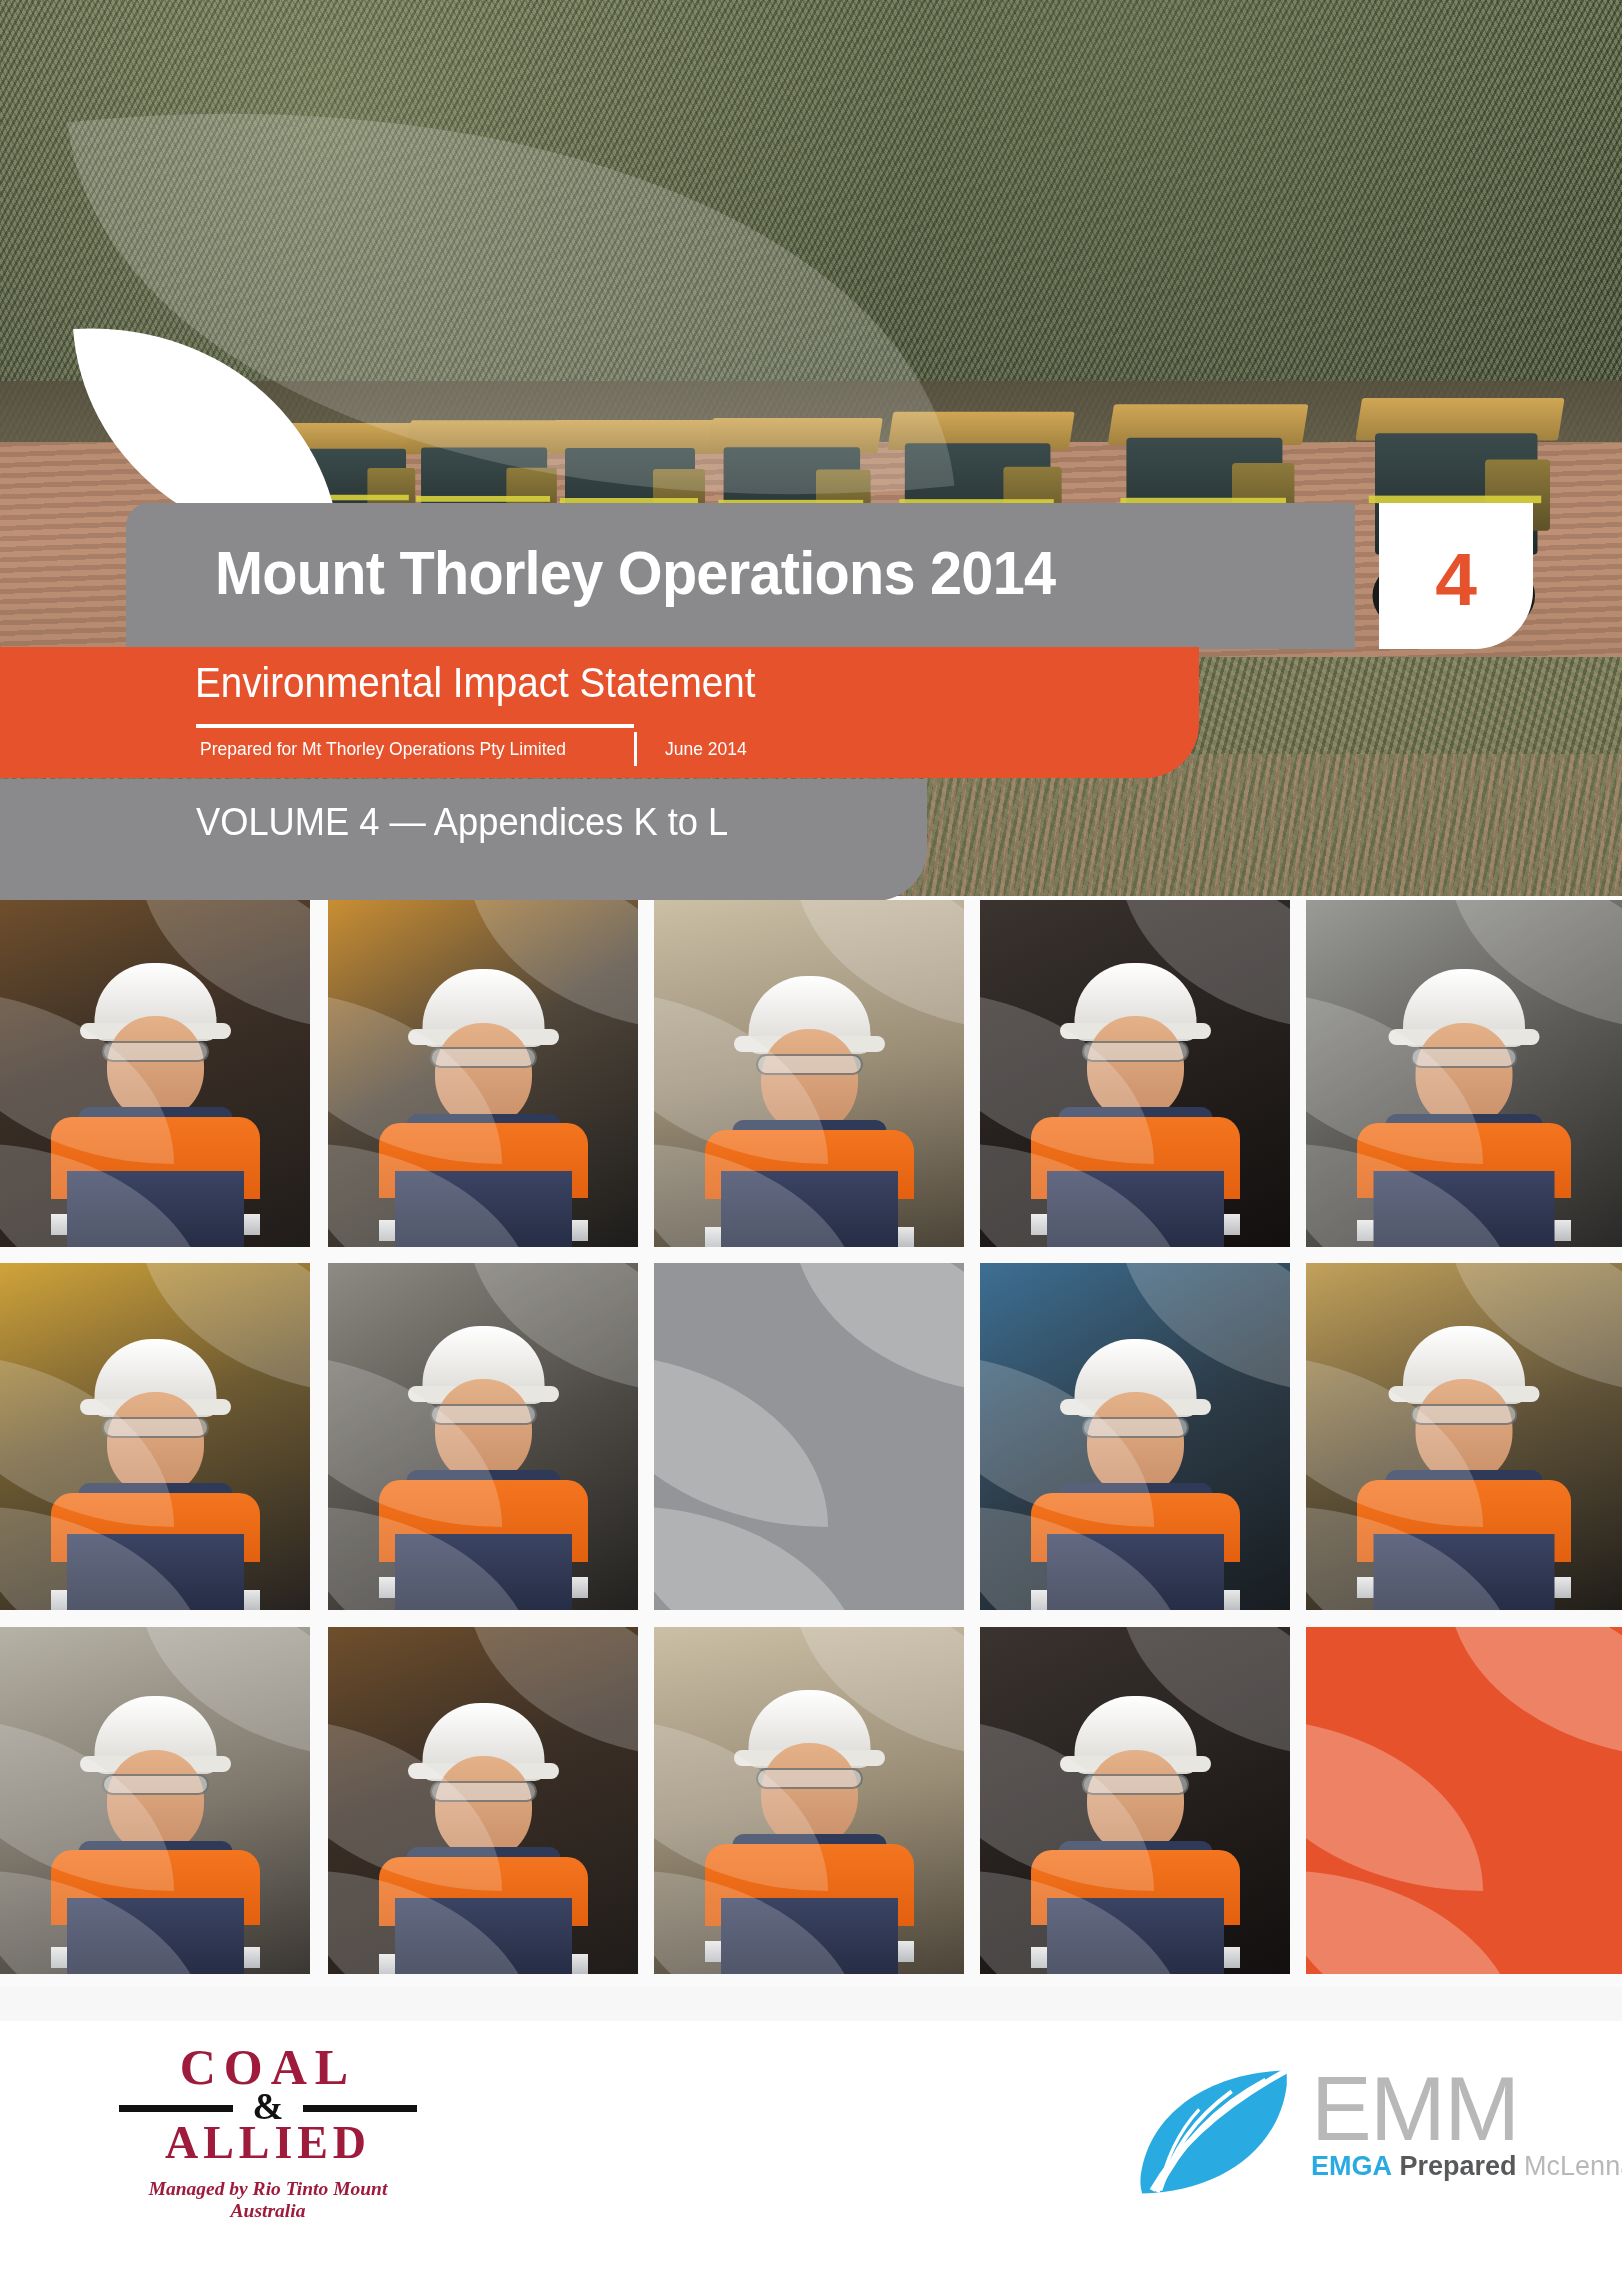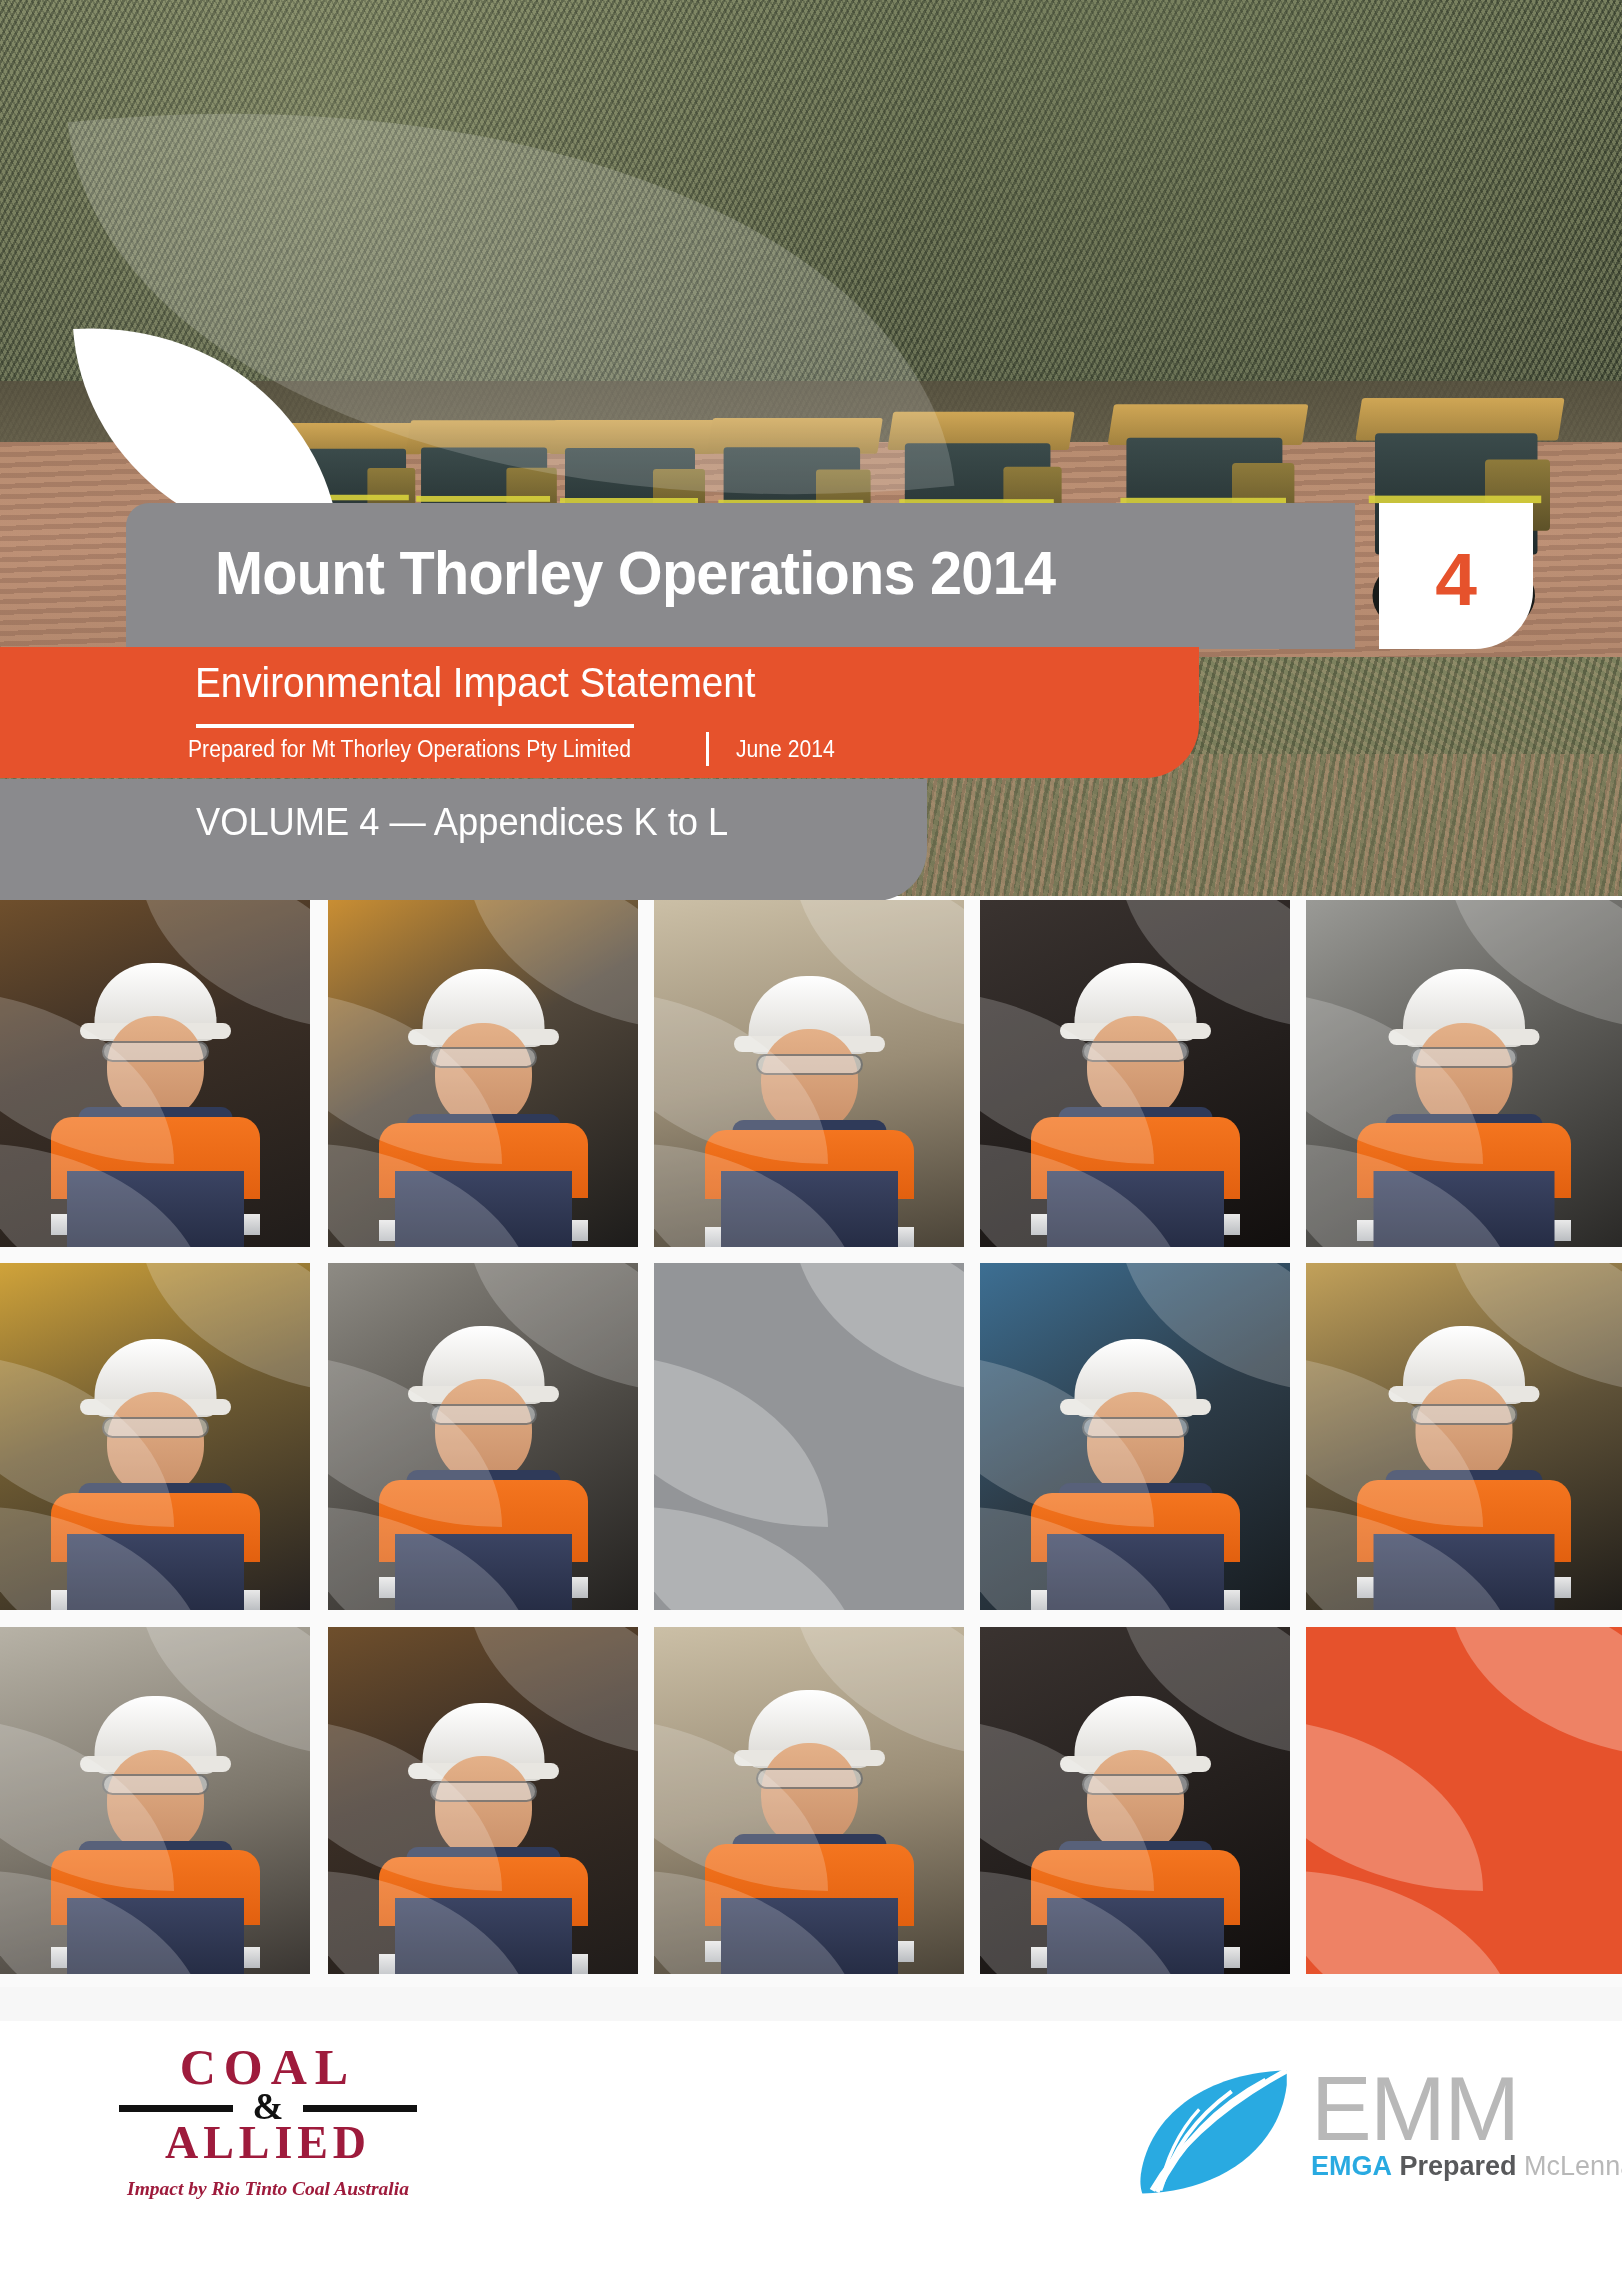--- a/index.html
+++ b/index.html
@@ -65,22 +65,22 @@
   #volbadge{position:absolute;left:1379px;top:503px;width:154px;height:146px;
     background:#fff;border-radius:0 0 58px 0;}
   #volbadge span{position:absolute;left:0;right:0;top:39px;text-align:center;
     color:#e6522c;font-size:75px;font-weight:700;line-height:1;}
 
   #orangeband{position:absolute;left:0;top:647px;width:1199px;height:131px;
     background:#e6522c;border-radius:0 0 54px 0;}
   #eis{position:absolute;left:195px;top:659px;color:#fff;font-size:42px;font-weight:400;
     white-space:nowrap;transform:scaleX(.92);transform-origin:left center;}
   #eis-rule{position:absolute;left:196px;top:724px;width:438px;height:4px;background:#fff;}
-  #prep-row{position:absolute;left:188px;top:732px;display:flex;align-items:center;gap:0;
-    color:#fff;font-size:23px;white-space:nowrap;}
+  #prep-row{position:absolute;left:200px;top:732px;display:flex;align-items:center;gap:0;
+    color:#fff;font-size:19px;white-space:nowrap;}
   #prep-row .prepared{transform:scaleX(.92);transform-origin:left center;}
   #prep-row .sep{display:inline-block;width:3.2px;height:34px;background:#fff;margin:0 27.6px 0 36px;}
   #prep-row .date{transform:scaleX(.92);transform-origin:left center;}
 
   #volbar{position:absolute;left:0;top:779px;width:927px;height:122px;
     background:#8a8a8d;border-radius:0 0 52px 0;}
   #vol-text{position:absolute;left:196px;top:800px;color:#fff;font-size:39px;
     white-space:nowrap;transform:scaleX(.93);transform-origin:left center;}
 
   
@@ -530,21 +530,21 @@
 </div>
 
 <div id="ca-logo">
   <div class="coal">COAL</div>
   <div class="midrow">
     <span class="bar l"></span>
     <span class="amp">&amp;</span>
     <span class="bar r"></span>
   </div>
   <div class="allied">ALLIED</div>
-  <div class="managed">Impact by Rio Tinto Coal Australia</div>
+  <div class="managed">Managed by Rio Tinto Mount Australia</div>
 </div>
 
 <div id="emm-logo">
   <div id="emm-leaf">
     <svg width="154" height="130" viewBox="0 0 190 160" aria-hidden="true">
       <path d="M186 4 C96 6 18 52 6 132 C4 148 8 156 8 156 C100 154 176 104 186 22 Z" fill="#29aae1"></path>
       <path d="M186 4 C120 40 58 86 20 152" stroke="#ffffff" stroke-width="7" fill="none"></path>
       <path d="M160 16 C104 46 56 92 26 154" stroke="#ffffff" stroke-width="6" fill="none"></path>
       <path d="M118 30 C74 62 44 104 30 152" stroke="#ffffff" stroke-width="5" fill="none"></path>
       <path d="M78 52 C52 80 36 116 30 150" stroke="#ffffff" stroke-width="4" fill="none"></path>

